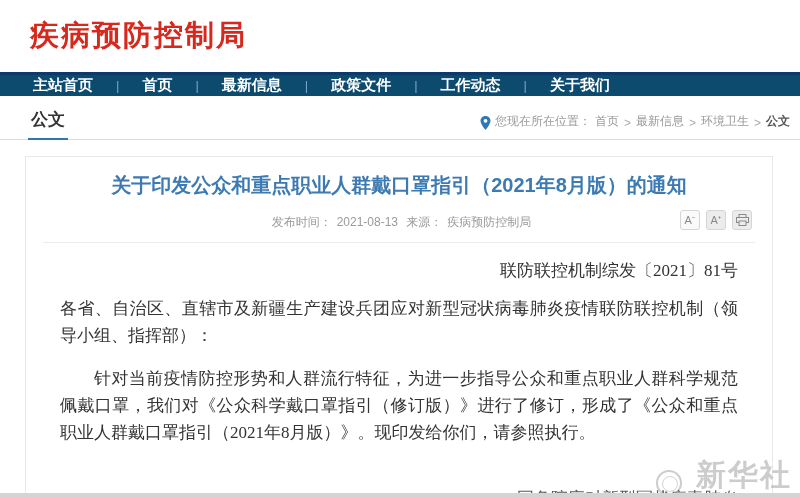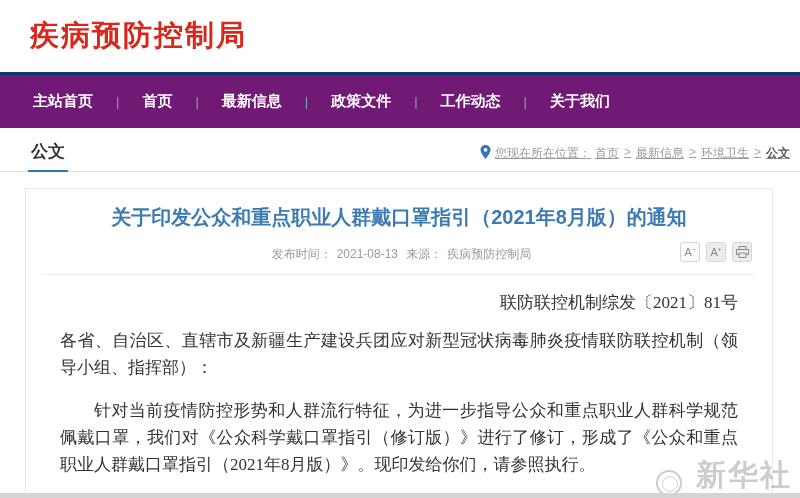--- a/index.html
+++ b/index.html
@@ -18,22 +18,22 @@
     background: #ffffff;
   }
   .site-title {
     color: #d6281c;
     font-size: 29px;
     font-weight: bold;
     letter-spacing: 2px;
   }
   
   .main-nav {
-    height: 56px;
-    background: #701a75;
+    height: 24px;
+    background: #0c4a6e;
     border-top: 3px solid #0d3a6a;
     display: flex;
     align-items: center;
     padding-left: 10px;
     color: #ffffff;
   }
   .nav-item {
     font-size: 15px;
     font-weight: bold;
     padding: 0 23px;
@@ -55,26 +55,25 @@
   .section-title {
     font-size: 17px;
     font-weight: bold;
     color: #333333;
     padding: 0 3px 7px 3px;
     border-bottom: 2px solid #2e77b4;
     margin-bottom: -1px;
   }
   .location {
     display: flex;
-    align-items: flex-start;
+    align-items: flex-end;
     gap: 4px;
     color: #999999;
     font-size: 12px;
     padding-bottom: 9px;
-    text-decoration: underline;
   }
   .location .crumb { color: #999999; text-decoration: none; cursor: pointer; }
   .location .crumb-current { color: #555555; font-weight: bold; }
   .location .crumb-sep { color: #aaaaaa; padding: 0 1px; }
   .pin-icon { width: 11px; height: 14px; display: inline-block; }
   
   .content-box {
     position: relative;
     margin: 16px 27px 0 25px;
     border: 1px solid #e8e8e8;

